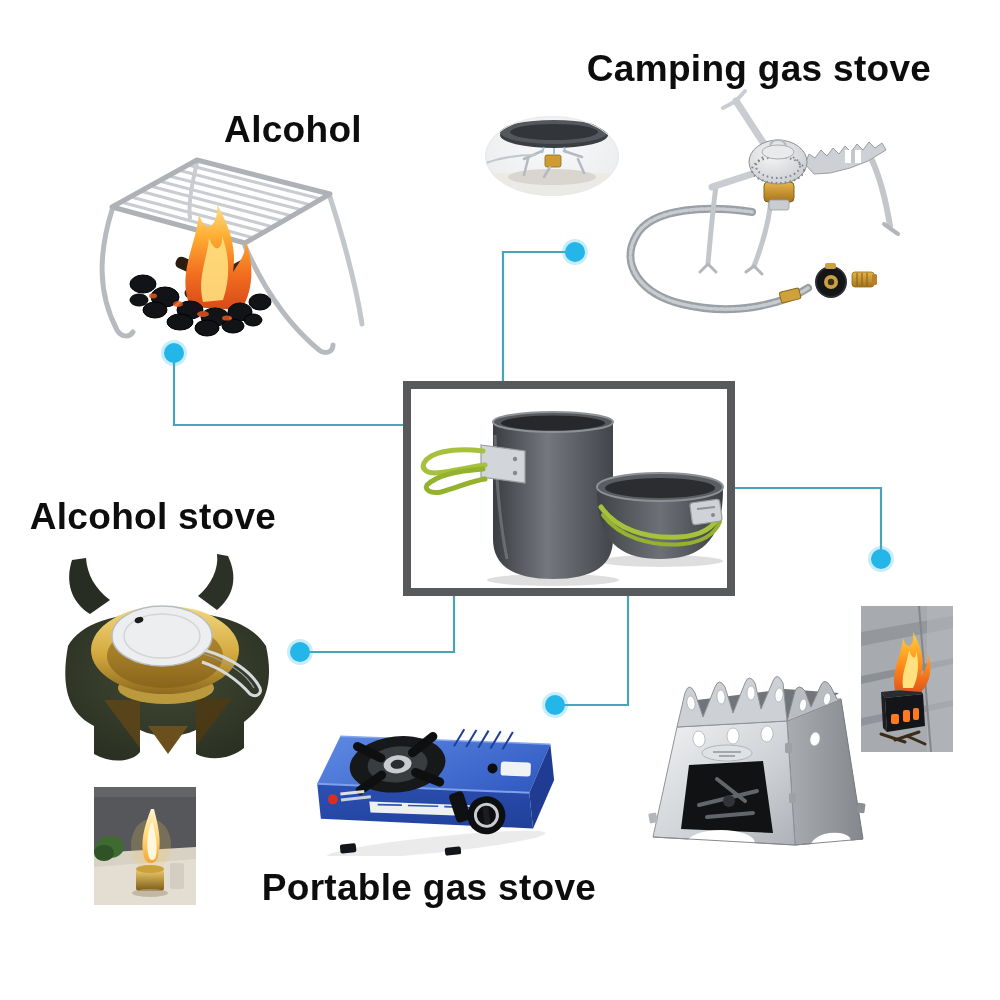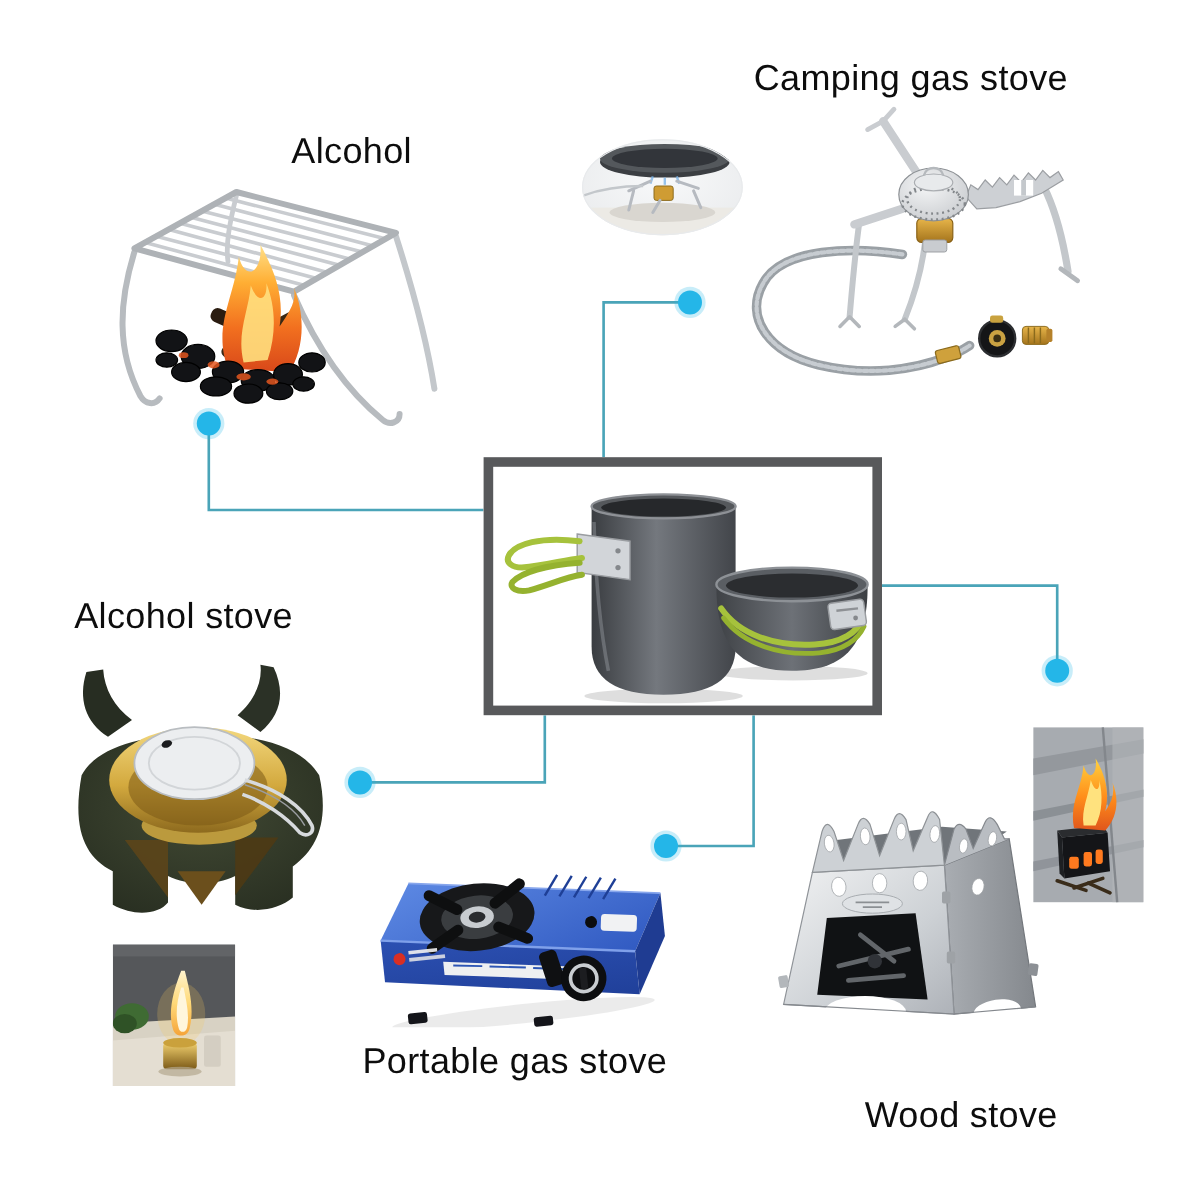--- a/index.html
+++ b/index.html
@@ -12,21 +12,21 @@
     --stove-blue:#2f58c0;
   }
   html,body{margin:0;padding:0;}
   body{
     width:1000px;height:1000px;background:var(--background);
     font-family:"Liberation Sans", sans-serif;
   }
   .canvas{position:relative;width:1000px;height:1000px;overflow:hidden;background:var(--background);}
   .label{
     position:absolute;transform:translateX(-50%);
-    font-weight:400;font-size:30px;line-height:1.1;color:var(--label-text);
+    font-weight:700;font-size:37px;line-height:1.1;color:var(--label-text);
     white-space:nowrap;letter-spacing:.3px;
   }
   .art{position:absolute;}
   .art svg{display:block;width:100%;height:100%;}
   #connectors{position:absolute;left:0;top:0;pointer-events:none;}
   .conn{fill:none;stroke:var(--connector-line);stroke-width:2.2;}
   .dot{fill:var(--connector-dot);}
   .dot-halo{fill:var(--connector-dot);opacity:.25;}
   .center-box{
     position:absolute;left:403px;top:381px;width:316px;height:199px;
@@ -36,21 +36,20 @@
 </style>
 </head>
 <body>
 
 <div class="canvas">
 
   <div class="label" style="left:293px;top:110px">Alcohol</div>
   <div class="label" style="left:759px;top:49px">Camping gas stove</div>
   <div class="label" style="left:429px;top:868px">Portable gas stove</div>
   <div class="label" style="left:153px;top:497px">Alcohol stove</div>
-  <div class="label" style="left:801px;top:913px">Wood stove</div>
 
   <div class="art" style="left:95px;top:152px;width:272px;height:240px" aria-label="Folding stainless camp grill standing over burning logs and coals">
     <svg viewBox="0 0 272 240" xmlns="http://www.w3.org/2000/svg">
       <defs>
         <linearGradient id="bf-fire" x1="0" y1="1" x2="0" y2="0">
           <stop offset="0" stop-color="#d8481a"></stop>
             <stop offset=".35" stop-color="#f2701f"></stop>
           <stop offset=".7" stop-color="#ffae33"></stop>
             <stop offset="1" stop-color="#ffe08a"></stop>
         </linearGradient>

